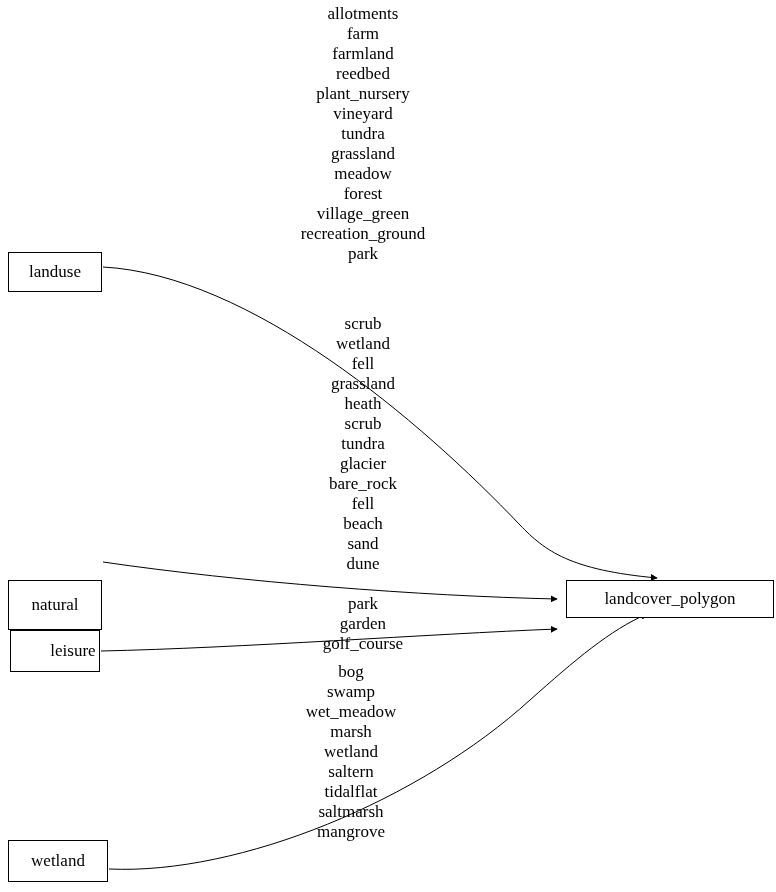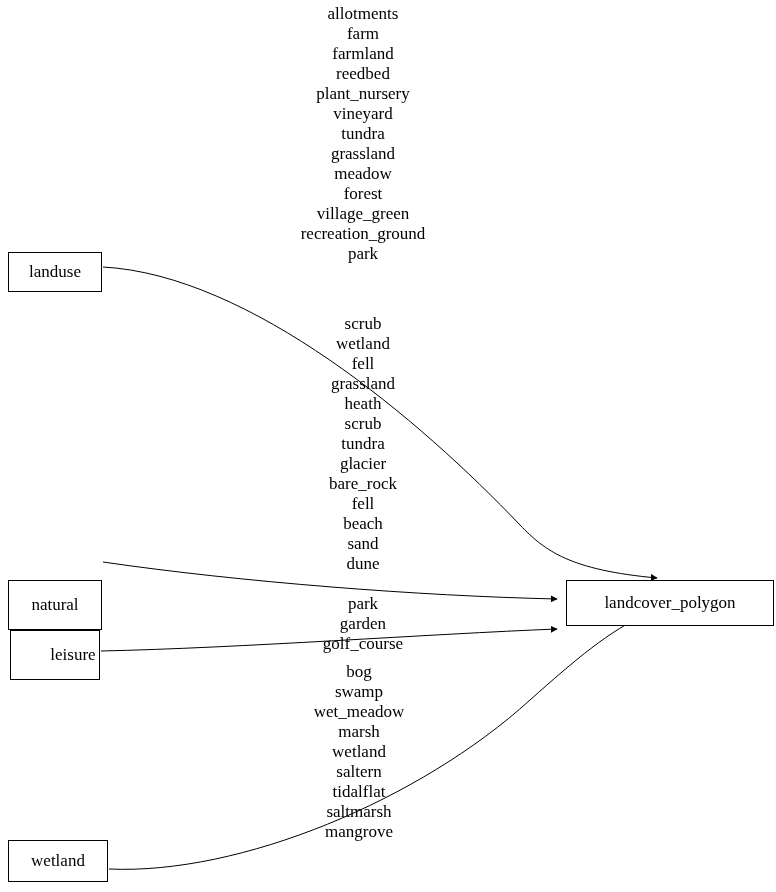--- a/index.html
+++ b/index.html
@@ -72,29 +72,29 @@
   </svg>
 
   <div class="node" style="left:8px; top:252px; width:94px; height:40px;">
     <span>landuse</span>
   </div>
 
   <div class="node" style="left:8px; top:540px; width:94px; height:50px;margin-top:40px;">
     <span>natural</span>
   </div>
 
-  <div class="node" style="left:10px; top:630px; width:90px; height:50px;padding-left:36px;">
+  <div class="node" style="left:10px; top:630px; width:90px; height:42px;padding-left:36px;">
     <span>leisure</span>
   </div>
 
   <div class="node" style="left:8px; top:840px; width:100px; height:42px;">
     <span>wetland</span>
   </div>
 
-  <div class="node" style="left:566px; top:580px; width:208px; height:46px;">
+  <div class="node" style="left:566px; top:580px; width:208px; height:38px;">
     <span>landcover_polygon</span>
   </div>
 
   <div class="label-col" style="left:336px; top:4px; transform: translateX(-50%);">
       <div>allotments</div>
       <div>farm</div>
       <div>farmland</div>
       <div>reedbed</div>
       <div>plant_nursery</div>
       <div>vineyard</div>
@@ -122,21 +122,21 @@
       <div>sand</div>
       <div>dune</div>
     </div>
 
   <div class="label-col" style="left:336px; top:594px; transform: translateX(-50%);">
       <div>park</div>
       <div>garden</div>
       <div>golf_course</div>
     </div>
 
-  <div class="label-col" style="left:332px; top:662px; transform: translateX(-50%);">
+  <div class="label-col" style="left:324px; top:662px; transform: translateX(-50%);">
       <div>bog</div>
       <div>swamp</div>
       <div>wet_meadow</div>
       <div>marsh</div>
       <div>wetland</div>
       <div>saltern</div>
       <div>tidalflat</div>
       <div>saltmarsh</div>
       <div>mangrove</div>
     </div>

